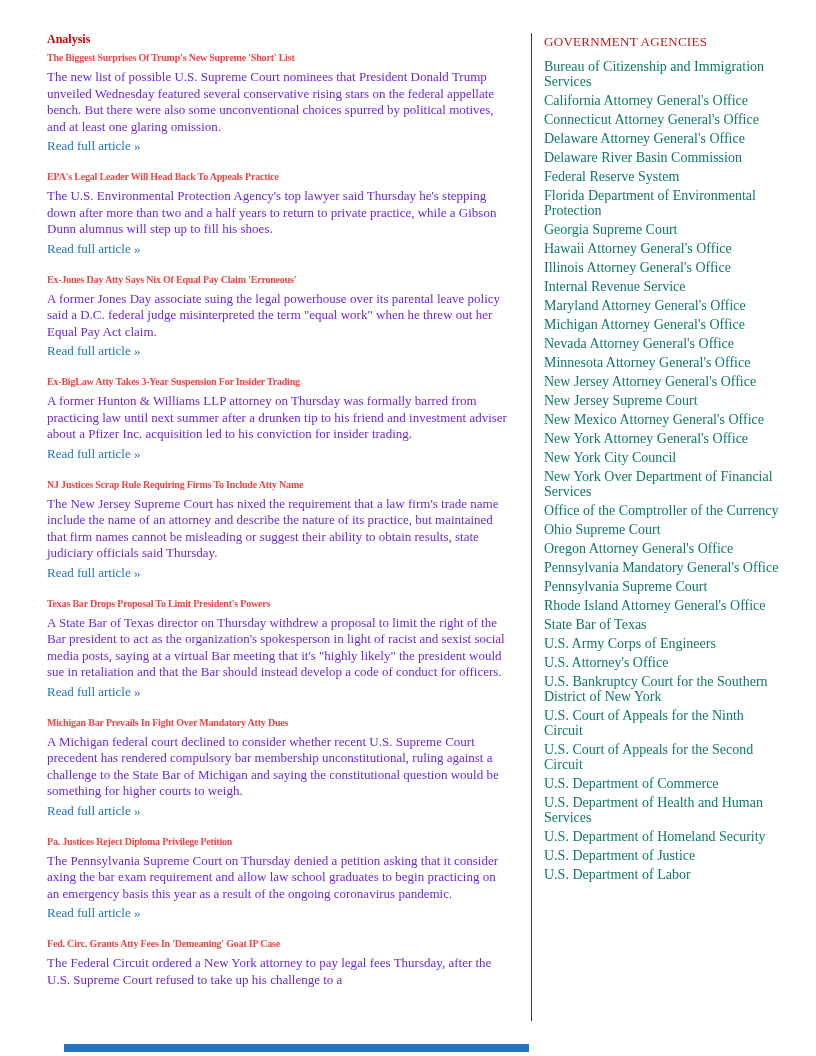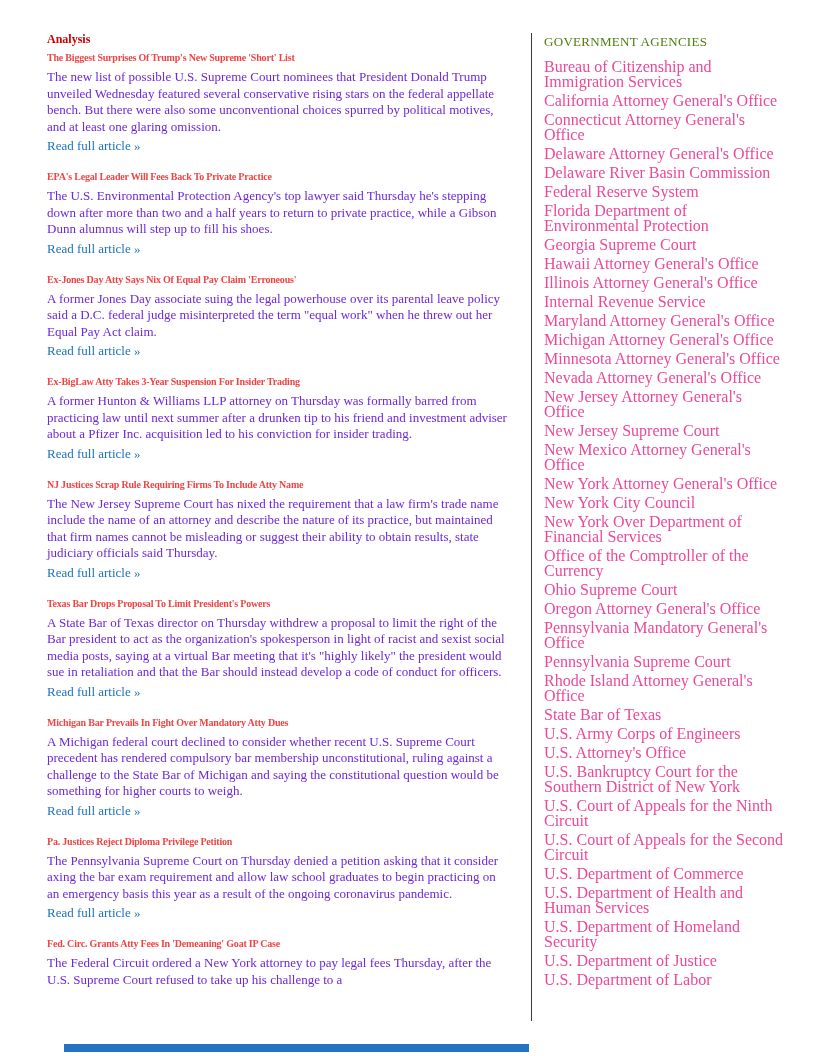--- a/index.html
+++ b/index.html
@@ -56,34 +56,34 @@
     height: 988px;
     background: #3a3a3a;
     margin-left: 21px;
     flex: 0 0 1px;
   }
   .sidebar {
     width: 252px;
     padding-left: 12px;
   }
   .sidebar-heading {
-    color: #4d7c0f;
+    color: #b91c1c;
     font-size: 13px;
     letter-spacing: 0.3px;
     line-height: 16px;
     margin: 1px 0 9px 0;
   }
   .agency-list {
     list-style: none;
     margin: 0;
     padding: 0;
   }
   .agency-item {
-    color: #ec4899;
-    font-size: 16px;
+    color: #0f766e;
+    font-size: 14px;
     line-height: 15px;
     margin-bottom: 4px;
     cursor: pointer;
   }
   .bottom-bar {
     position: absolute;
     left: 64px;
     top: 1044px;
     width: 465px;
     height: 8px;
@@ -99,21 +99,21 @@
 
       <article class="article">
         <div class="kicker">Analysis</div>
         <h2 class="title">The Biggest Surprises Of Trump's New Supreme 'Short' List</h2>
         <p class="summary">The new list of possible U.S. Supreme Court nominees that President Donald Trump unveiled Wednesday featured several conservative rising stars on the federal appellate bench. But there were also some unconventional choices spurred by political motives, and at least one glaring omission.</p>
         <a class="read-link">Read full article »</a>
       </article>
 
       <article class="article">
         
-        <h2 class="title">EPA's Legal Leader Will Fees Back To Private Practice</h2>
+        <h2 class="title">EPA's Legal Leader Will Head Back To Appeals Practice</h2>
         <p class="summary">The U.S. Environmental Protection Agency's top lawyer said Thursday he's stepping down after more than two and a half years to return to private practice, while a Gibson Dunn alumnus will step up to fill his shoes.</p>
         <a class="read-link">Read full article »</a>
       </article>
 
       <article class="article">
         
         <h2 class="title">Ex-Jones Day Atty Says Nix Of Equal Pay Claim 'Erroneous'</h2>
         <p class="summary">A former Jones Day associate suing the legal powerhouse over its parental leave policy said a D.C. federal judge misinterpreted the term "equal work" when he threw out her Equal Pay Act claim.</p>
         <a class="read-link">Read full article »</a>
       </article>
@@ -186,23 +186,23 @@
         <li class="agency-item">Hawaii Attorney General's Office</li>
 
         <li class="agency-item">Illinois Attorney General's Office</li>
 
         <li class="agency-item">Internal Revenue Service</li>
 
         <li class="agency-item">Maryland Attorney General's Office</li>
 
         <li class="agency-item">Michigan Attorney General's Office</li>
 
+        <li class="agency-item">Nevada Attorney General's Office</li>
+
         <li class="agency-item">Minnesota Attorney General's Office</li>
-
-        <li class="agency-item">Nevada Attorney General's Office</li>
 
         <li class="agency-item">New Jersey Attorney General's Office</li>
 
         <li class="agency-item">New Jersey Supreme Court</li>
 
         <li class="agency-item">New Mexico Attorney General's Office</li>
 
         <li class="agency-item">New York Attorney General's Office</li>
 
         <li class="agency-item">New York City Council</li>

